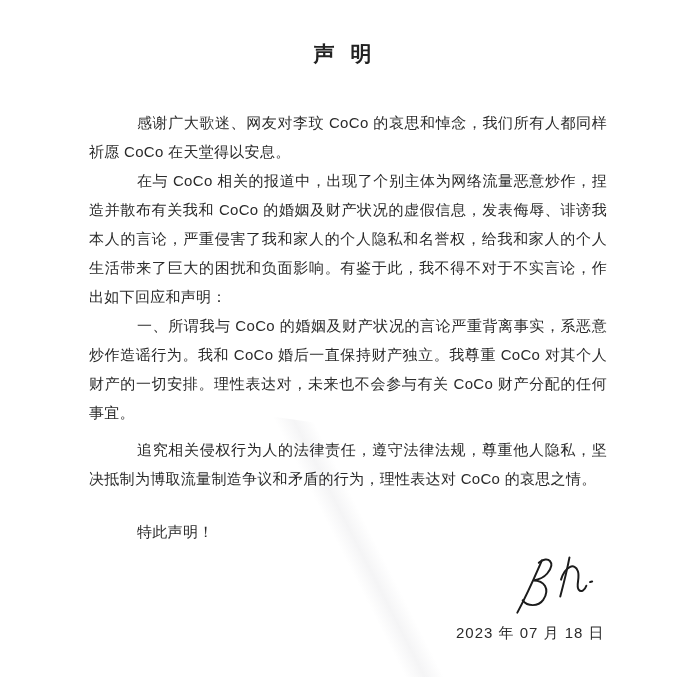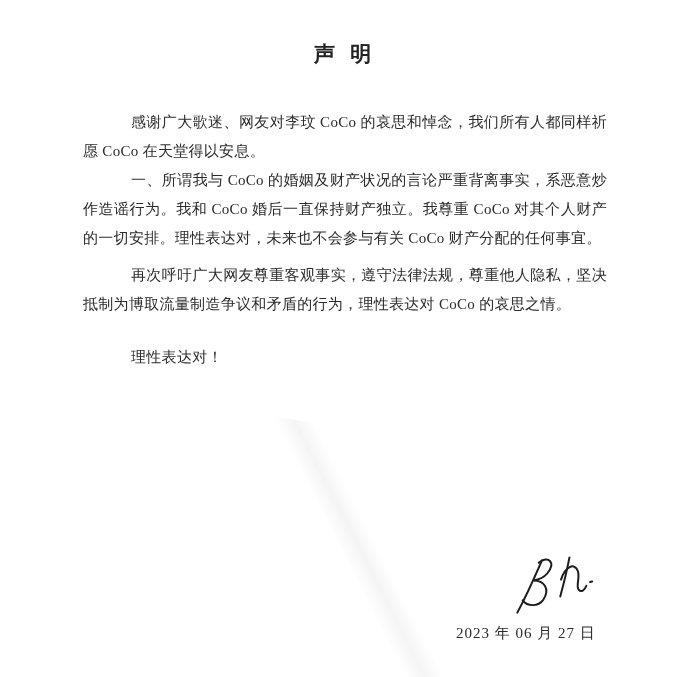--- a/index.html
+++ b/index.html
@@ -7,21 +7,21 @@
     padding: 0;
     background: #ffffff;
   }
   .page {
     position: relative;
     width: 690px;
     height: 677px;
     margin: 0 auto;
     background: #ffffff;
     overflow: hidden;
-    font-family: Liberation Serif, serif;
+    font-family: Liberation Sans, sans-serif;
     color: #2b2b2b;
   }
   
   .crease {
     position: absolute;
     left: 180px;
     top: 430px;
     width: 360px;
     height: 240px;
     background: linear-gradient(55deg,
@@ -41,20 +41,21 @@
     margin: 0;
     margin-top: 40px;
     text-align: center;
     font-size: 21px;
     font-weight: bold;
     letter-spacing: 5px;
     color: #222222;
   }
   .body-text {
     margin-top: 40px;
+    margin-left: 6px;
   }
   .para {
     margin: 0;
     font-size: 15px;
     line-height: 29px;
     text-align: justify;
     text-indent: 48px;
     letter-spacing: 0.3px;
     word-break: break-all;
   }
@@ -94,35 +95,36 @@
 <body>
 
 <div class="page">
   <div class="crease"></div>
 
   <div class="doc">
     <h1 class="doc-title">声 明</h1>
 
     <div class="body-text">
       <p class="para">感谢广大歌迷、网友对李玟 CoCo 的哀思和悼念，我们所有人都同样祈愿 CoCo 在天堂得以安息。</p>
+      <p class="para">在与 CoCo 相关的报道中，出现了个别主体为网络流量恶意炒作，捏造并散布有关我和 CoCo 的婚姻及财产状况的虚假信息，发表侮辱、诽谤我本人的言论，严重侵害了我和家人的个人隐私和名誉权，给我和家人的个人生活带来了巨大的困扰和负面影响。有鉴于此，我不得不对于不实言论，作出如下回应和声明：</p>
       <p class="para">一、所谓我与 CoCo 的婚姻及财产状况的言论严重背离事实，系恶意炒作造谣行为。我和 CoCo 婚后一直保持财产独立。我尊重 CoCo 对其个人财产的一切安排。理性表达对，未来也不会参与有关 CoCo 财产分配的任何事宜。</p>
-      <p class="para gap-before">再次呼吁广大网友尊重客观事实，遵守法律法规，尊重他人隐私，坚决抵制为博取流量制造争议和矛盾的行为，理性表达对 CoCo 的哀思之情。</p>
-      <p class="closing">理性表达对！</p>
+      <p class="para gap-before">追究相关侵权行为人的法律责任，遵守法律法规，尊重他人隐私，坚决抵制为博取流量制造争议和矛盾的行为，理性表达对 CoCo 的哀思之情。</p>
+      <p class="closing">特此声明！</p>
     </div>
   </div>
 
   <div class="signature">
     <svg viewBox="0 0 120 80" fill="none" xmlns="http://www.w3.org/2000/svg">
 
       <path d="M52 8 C 45 24, 34 50, 20 76" stroke="#1c1c1c" stroke-width="2.6" stroke-linecap="round"></path>
 
       <path d="M48 11 C 60 1, 71 10, 59 25 C 54 31, 47 33, 41 34 C 55 34, 63 45, 54 59 C 47 69, 33 68, 27 60" stroke="#1c1c1c" stroke-width="2.6" stroke-linecap="round"></path>
 
       <path d="M88 4 C 85 20, 80 40, 76 55" stroke="#1c1c1c" stroke-width="2.6" stroke-linecap="round"></path>
 
       <path d="M77 33 C 82 16, 95 10, 99 22 C 102 31, 96 41, 100 46 C 103 50, 108 47, 110 41" stroke="#1c1c1c" stroke-width="2.6" stroke-linecap="round"></path>
 
       <path d="M115 36 L 117.5 35.5" stroke="#1c1c1c" stroke-width="2.8" stroke-linecap="round"></path>
     </svg>
   </div>
 
-  <div class="doc-date">2023 年 06 月 27 日</div>
+  <div class="doc-date">2023 年 07 月 18 日</div>
 </div>
 
 </body></html>

